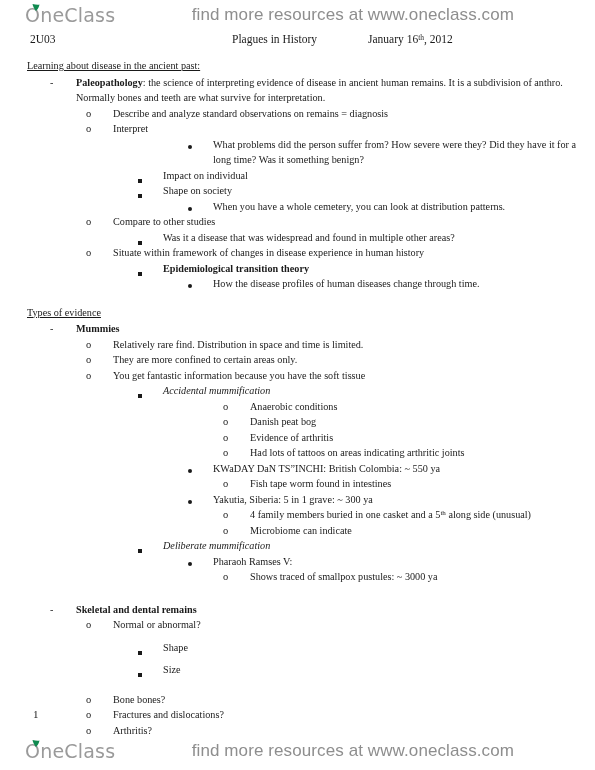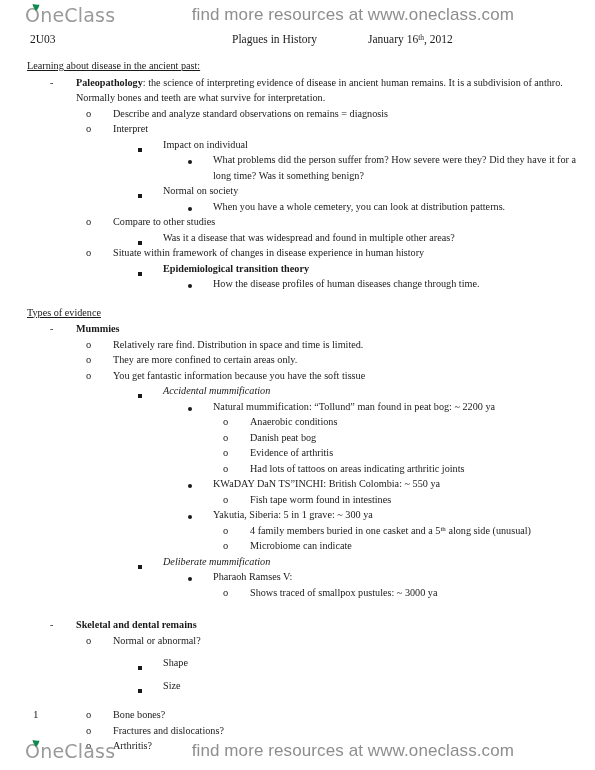--- a/index.html
+++ b/index.html
@@ -167,31 +167,31 @@
       <span class="tx"><b>Paleopathology</b>: the science of interpreting evidence of disease in ancient human remains. It is a subdivision of anthro. Normally bones and teeth are what survive for interpretation.</span>
     </div>
     <div class="ln row l2">
       <span class="mk">o</span>
       <span class="tx">Describe and analyze standard observations on remains = diagnosis</span>
     </div>
     <div class="ln row l2">
       <span class="mk">o</span>
       <span class="tx">Interpret</span>
     </div>
+    <div class="ln row l4">
+      <span class="mk"><i class="dot"></i></span>
+      <span class="tx">What problems did the person suffer from? How severe were they? Did they have it for a long time? Was it something benign?</span>
+    </div>
     <div class="ln row l3">
       <span class="mk"><i class="sq"></i></span>
       <span class="tx">Impact on individual</span>
     </div>
-    <div class="ln row l4">
-      <span class="mk"><i class="dot"></i></span>
-      <span class="tx">What problems did the person suffer from? How severe were they? Did they have it for a long time? Was it something benign?</span>
-    </div>
-    <div class="ln row l3">
-      <span class="mk"><i class="sq"></i></span>
-      <span class="tx">Normal on society</span>
+    <div class="ln row l3">
+      <span class="mk"><i class="sq"></i></span>
+      <span class="tx">Shape on society</span>
     </div>
     <div class="ln row l4">
       <span class="mk"><i class="dot"></i></span>
       <span class="tx">When you have a whole cemetery, you can look at distribution patterns.</span>
     </div>
     <div class="ln row l2">
       <span class="mk">o</span>
       <span class="tx">Compare to other studies</span>
     </div>
     <div class="ln row l3">
@@ -224,24 +224,20 @@
       <span class="mk">o</span>
       <span class="tx">They are more confined to certain areas only.</span>
     </div>
     <div class="ln row l2">
       <span class="mk">o</span>
       <span class="tx">You get fantastic information because you have the soft tissue</span>
     </div>
     <div class="ln row l3">
       <span class="mk"><i class="sq"></i></span>
       <span class="tx"><i>Accidental mummification</i></span>
-    </div>
-    <div class="ln row l4">
-      <span class="mk"><i class="dot"></i></span>
-      <span class="tx">Natural mummification: “Tollund” man found in peat bog: ~ 2200 ya</span>
     </div>
     <div class="ln row l5">
       <span class="mk">o</span>
       <span class="tx">Anaerobic conditions</span>
     </div>
     <div class="ln row l5">
       <span class="mk">o</span>
       <span class="tx">Danish peat bog</span>
     </div>
     <div class="ln row l5">

